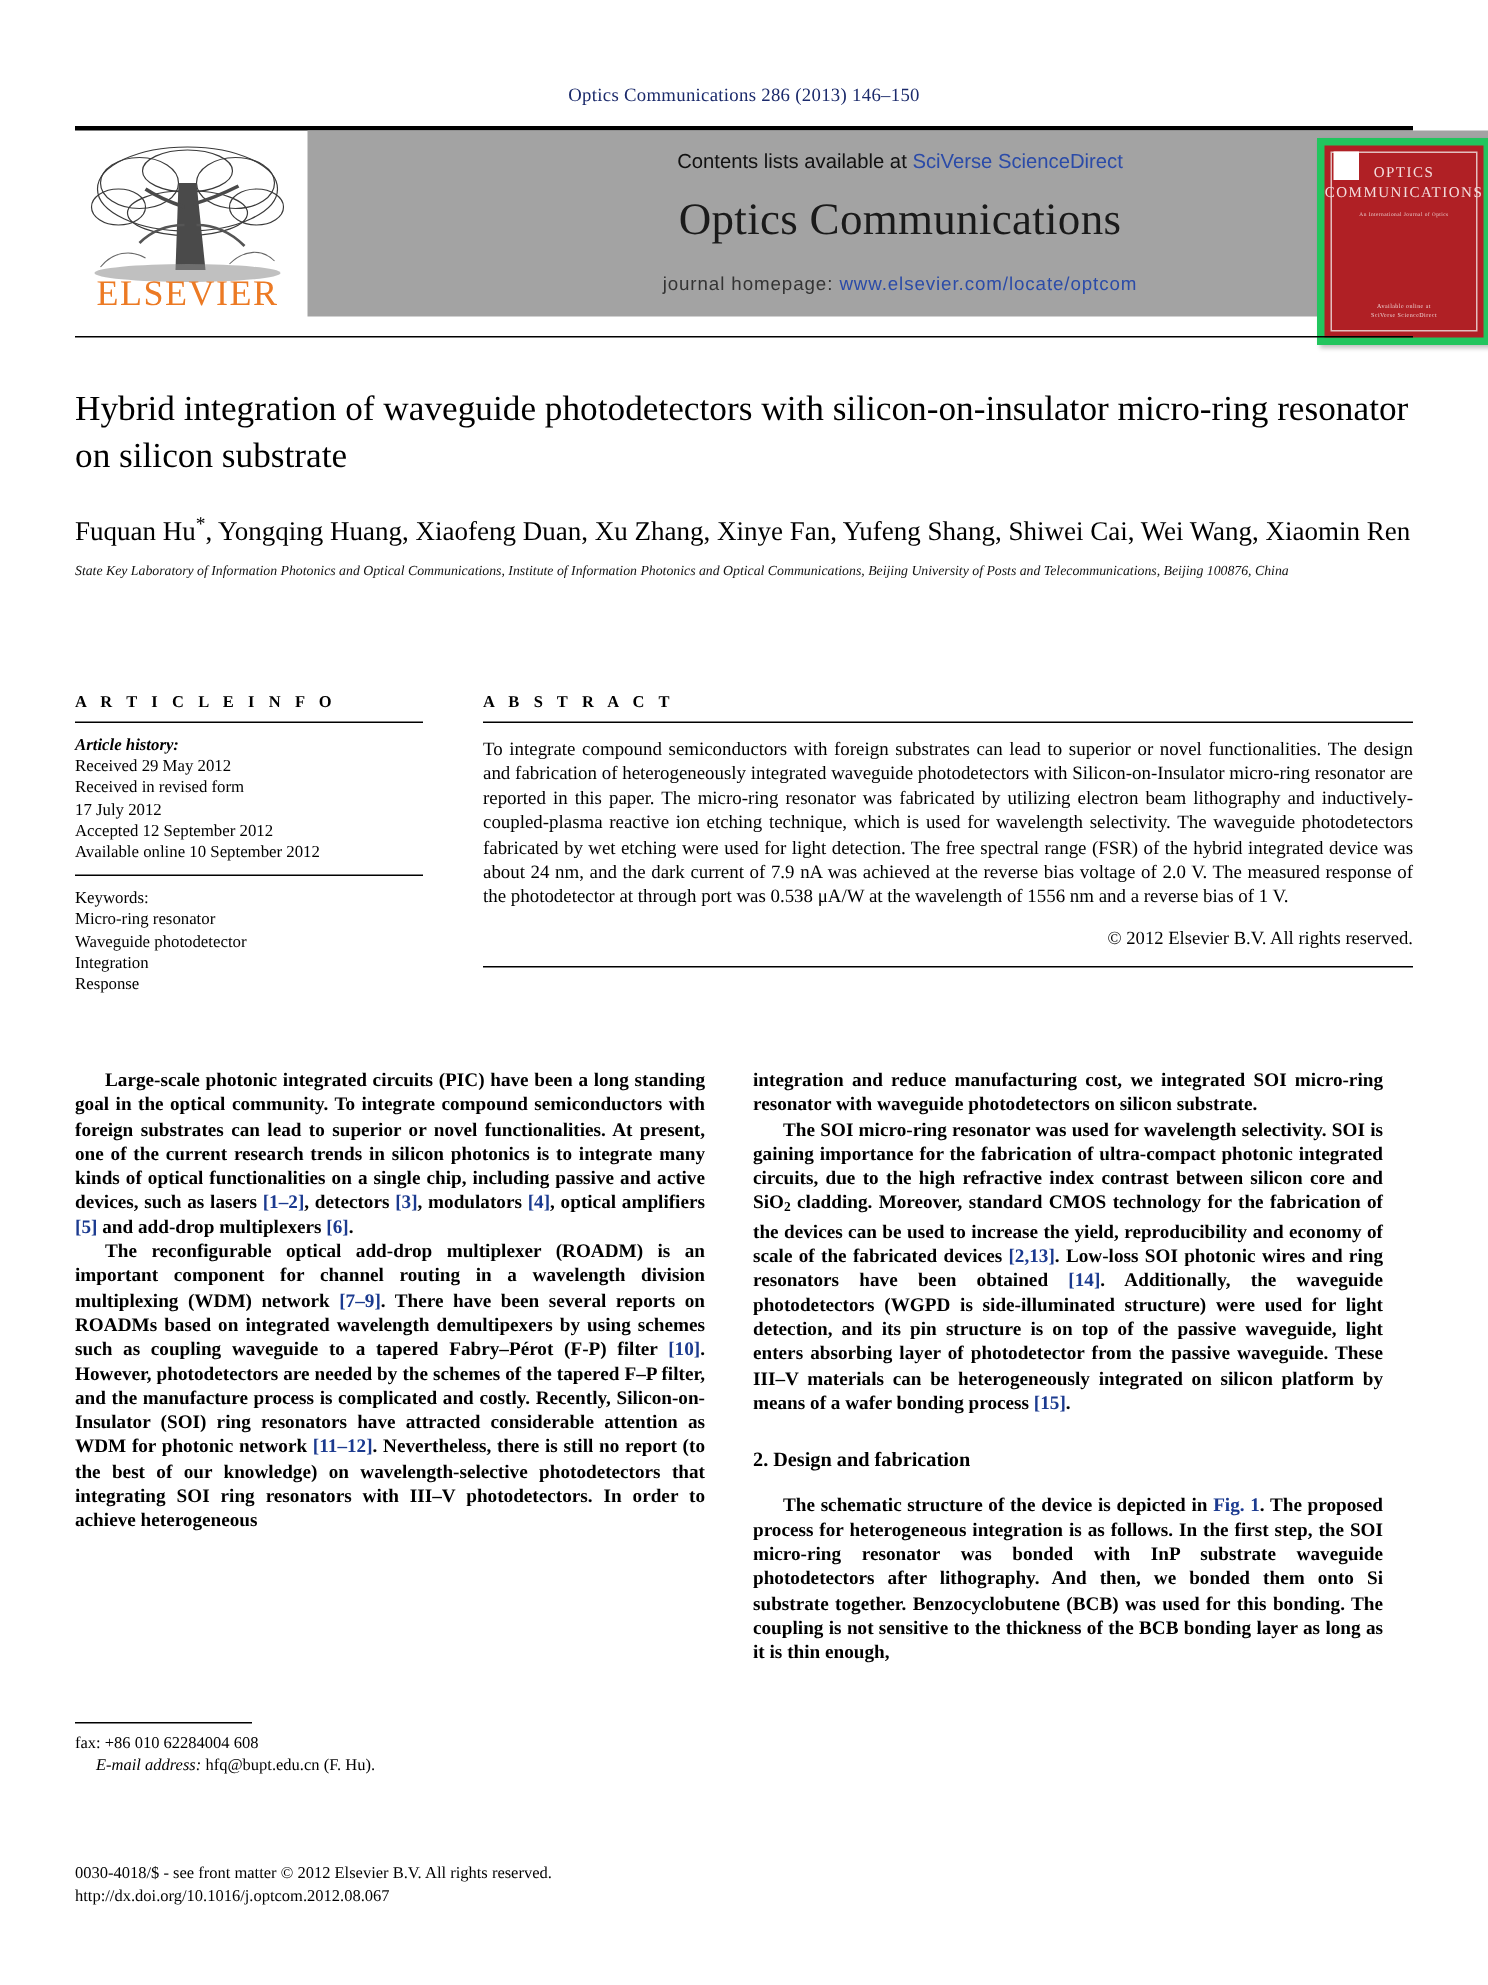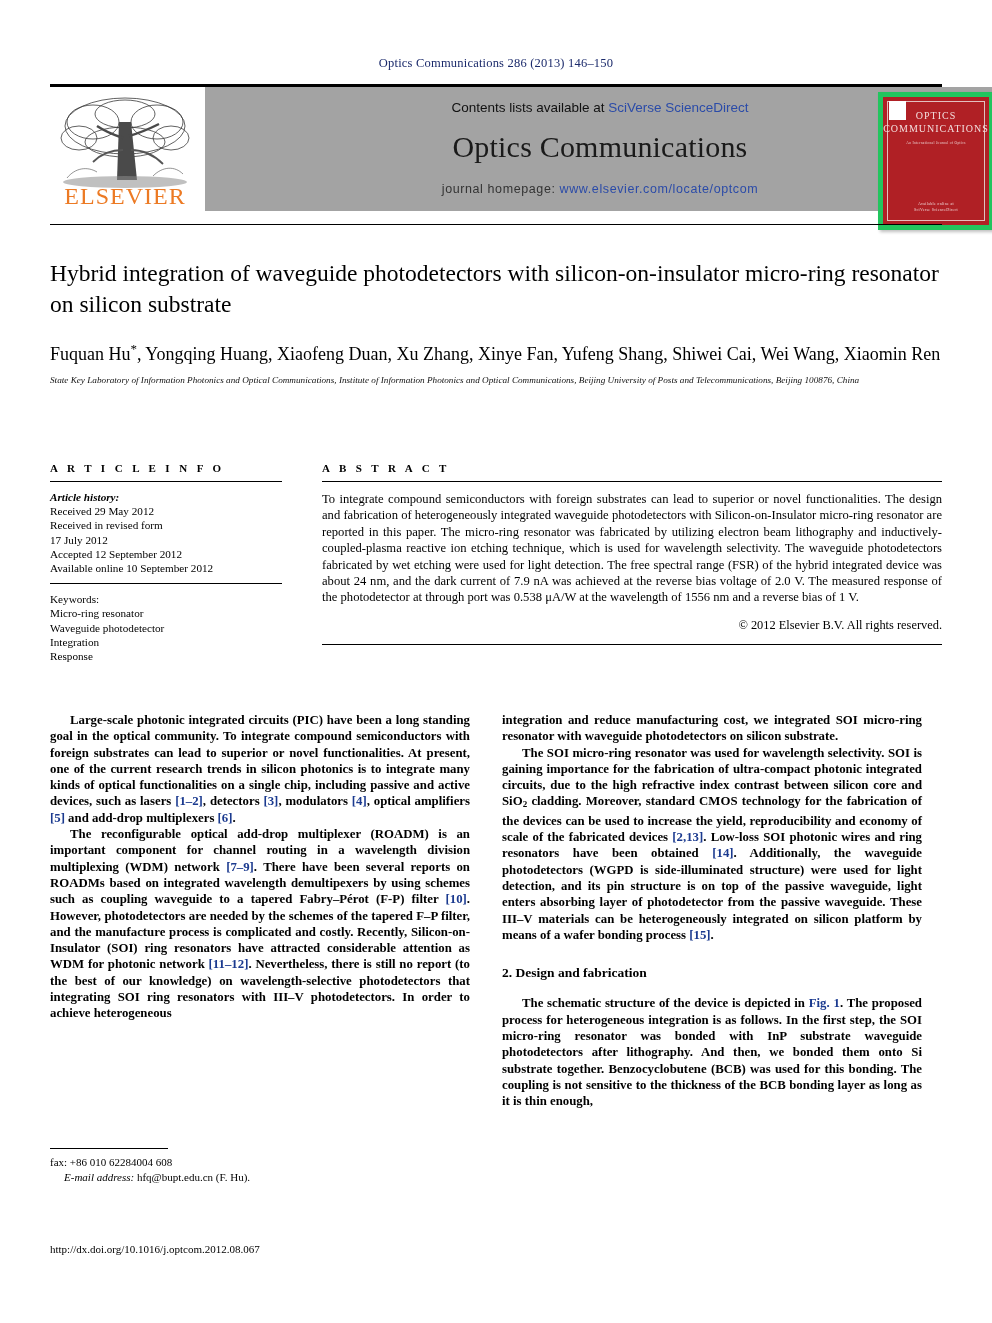--- a/index.html
+++ b/index.html
@@ -421,16 +421,17 @@
   <div class="footnote">
     <div class="fn-rule"></div>
     <div class="fn-line">fax: +86 010 62284004 608</div>
     <div class="fn-line ind">
       <span class="fn-email">E-mail address:</span>
       <span>hfq@bupt.edu.cn (F. Hu).</span>
     </div>
   </div>
 
   <div class="footer-meta">
+    <div>0030-4018/$ - see front matter © 2012 Elsevier B.V. All rights reserved.</div>
     <div>http://dx.doi.org/10.1016/j.optcom.2012.08.067</div>
   </div>
 
 </div>
 
 </body></html>

